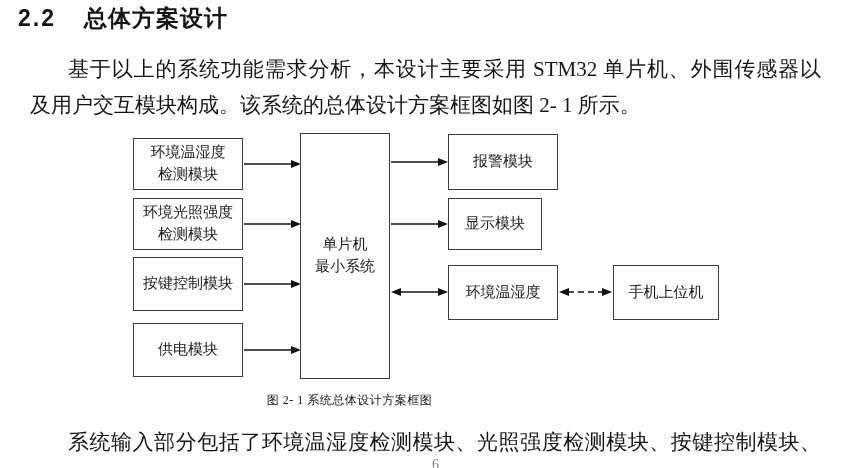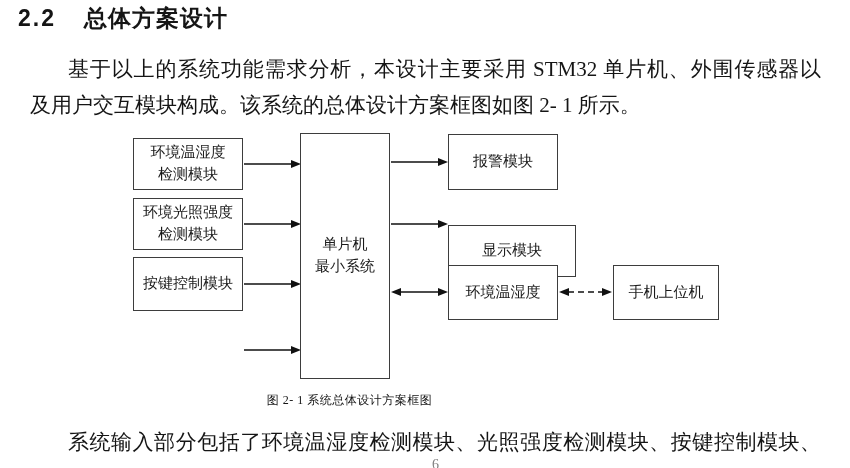--- a/index.html
+++ b/index.html
@@ -37,21 +37,21 @@
     color:#1a1a1a;
   }
   .box span { display:block; white-space:nowrap; }
 
   .box-l1 { left:133px; top:138px; width:110px; height:52px; }
   .box-l2 { left:133px; top:198px; width:110px; height:52px; }
   .box-l3 { left:133px; top:257px; width:110px; height:54px; }
   .box-l4 { left:133px; top:323px; width:110px; height:54px; }
   .box-c  { left:300px; top:133px; width:90px;  height:246px; }
   .box-r1 { left:448px; top:134px; width:110px; height:56px; }
-  .box-r2 { left:448px; top:198px; width:128px; height:52px;margin-top:27px; }
+  .box-r2 { left:448px; top:198px; width:94px; height:52px; }
   .box-r3 { left:448px; top:265px; width:110px; height:55px; }
   .box-fr { left:613px; top:265px; width:106px; height:55px; }
 
   .arrows { position:absolute; left:0; top:0; width:850px; height:468px; pointer-events:none; }
   .arrows line { stroke:#111111; stroke-width:1.3; }
   .arrows polygon { fill:#111111; }
   .arrows line.dashed { stroke-dasharray:6 4; }
 
   .caption {
     position:absolute; left:0; top:392px; width:699px;
@@ -121,20 +121,24 @@
     <span>检测模块</span>
   </div>
   <div class="box box-l2">
     <span>环境光照强度</span>
     <span>检测模块</span>
   </div>
   <div class="box box-l3">
     <span>按键控制模块</span>
     <span></span>
   </div>
+  <div class="box box-l4">
+    <span>供电模块</span>
+    <span></span>
+  </div>
 
   <div class="box box-c">
     <span>单片机</span>
     <span>最小系统</span>
   </div>
 
   <div class="box box-r1">
     <span>报警模块</span>
   </div>
   <div class="box box-r2">

